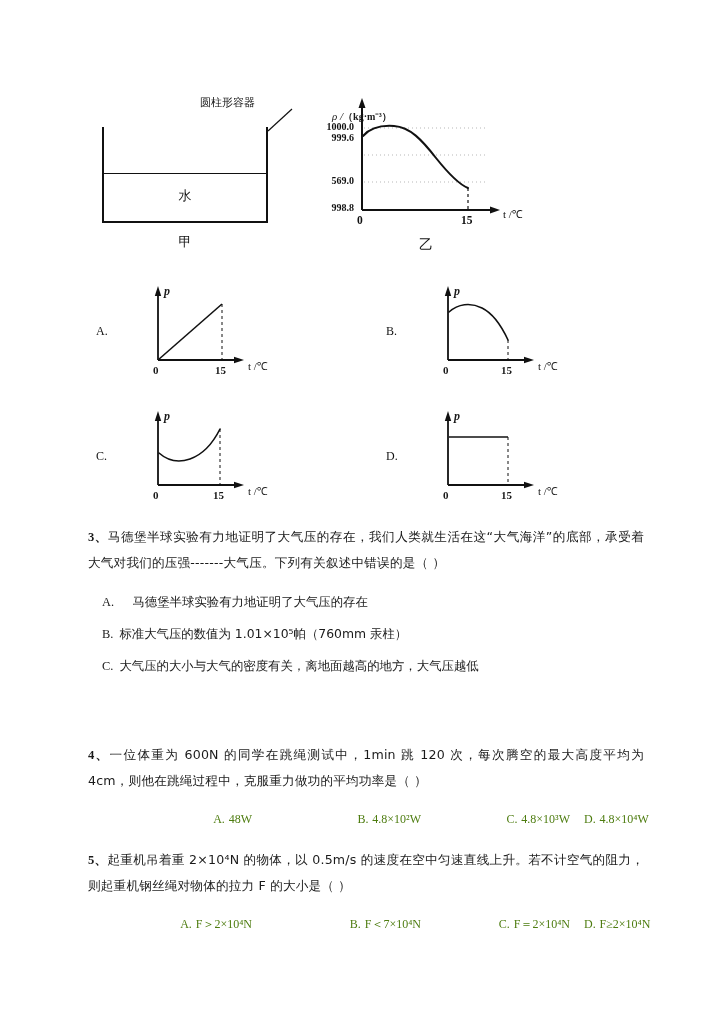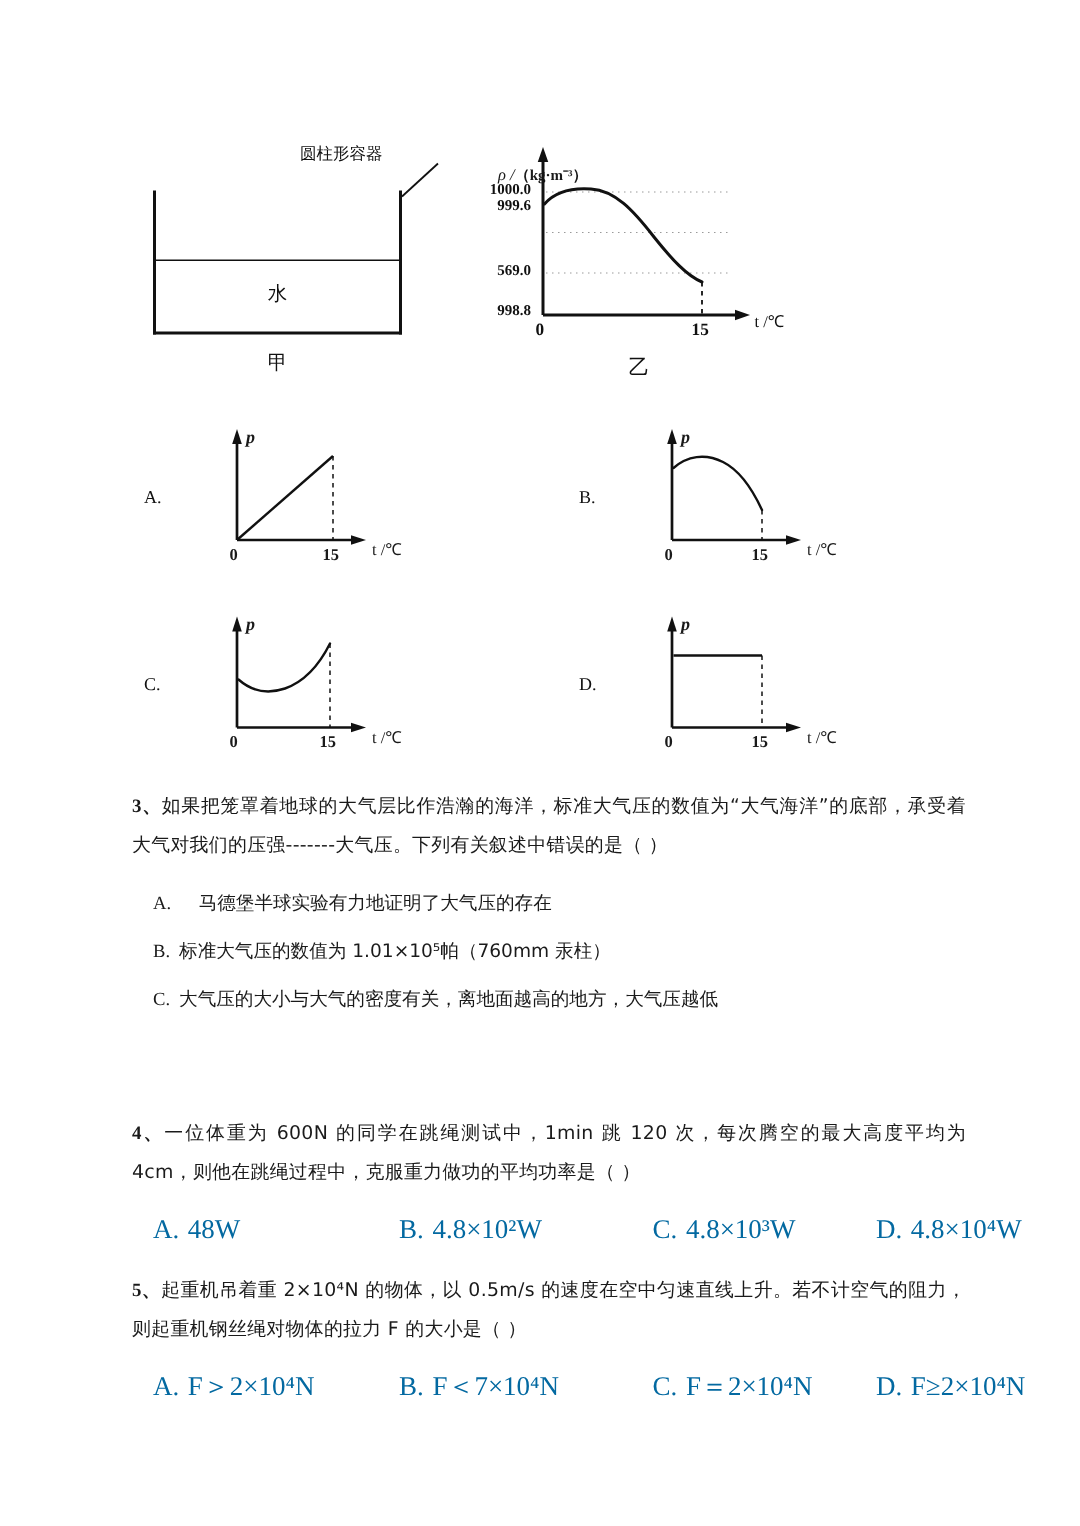--- a/index.html
+++ b/index.html
@@ -209,23 +209,24 @@
   }
   .qtext .num {
     font-family: "Liberation Serif", serif;
     font-weight: bold;
   }
   .choices {
     margin-top: 10px;
   }
   .choice-row {
     display: flex;
-    font-size: 18px;
+    font-size: 12px;
     line-height: 30px;
-    color: #0369a1;
+    color: #4d7c0f;
+    text-align: right;
   }
   .choice-stack .choice-line {
     font-size: 12.4px;
     line-height: 31px;
     color: #1a1a1a;
     padding-left: 14px;
   }
   .choice-stack .choice-line .lbl {
     font-family: "Liberation Serif", serif;
     font-weight: normal;
@@ -346,21 +347,21 @@
       </svg>
       <div class="opt-plabel" style="left:68px; top:12px;">p</div>
       <div class="opt-tick" style="left:57px; top:92px;">0</div>
       <div class="opt-tick" style="left:115px; top:92px;">15</div>
       <div class="opt-xname" style="left:152px; top:86px;">t /℃</div>
     </div>
   </div>
 
   <div class="qblock" style="top:524px;">
     <div class="qtext">
-      <span class="num">3、</span><span>如果把笼罩着地球的大气层比作浩瀚的海洋，标准大气压的数值为“大气海洋”的底部，承受着大气对我们的压强-------大气压。下列有关叙述中错误的是（        ）</span>
+      <span class="num">3、</span><span>马德堡半球实验有力地证明了大气压的存在，我们人类就生活在这“大气海洋”的底部，承受着大气对我们的压强-------大气压。下列有关叙述中错误的是（        ）</span>
     </div>
     <div class="choices choice-stack">
       <div class="choice-line">
         <span class="lbl">A.</span><span>　马德堡半球实验有力地证明了大气压的存在</span>
       </div>
       <div class="choice-line">
         <span class="lbl">B.</span><span>标准大气压的数值为 1.01×10⁵帕（760mm 汞柱）</span>
       </div>
       <div class="choice-line">
         <span class="lbl">C.</span><span>大气压的大小与大气的密度有关，离地面越高的地方，大气压越低</span>

